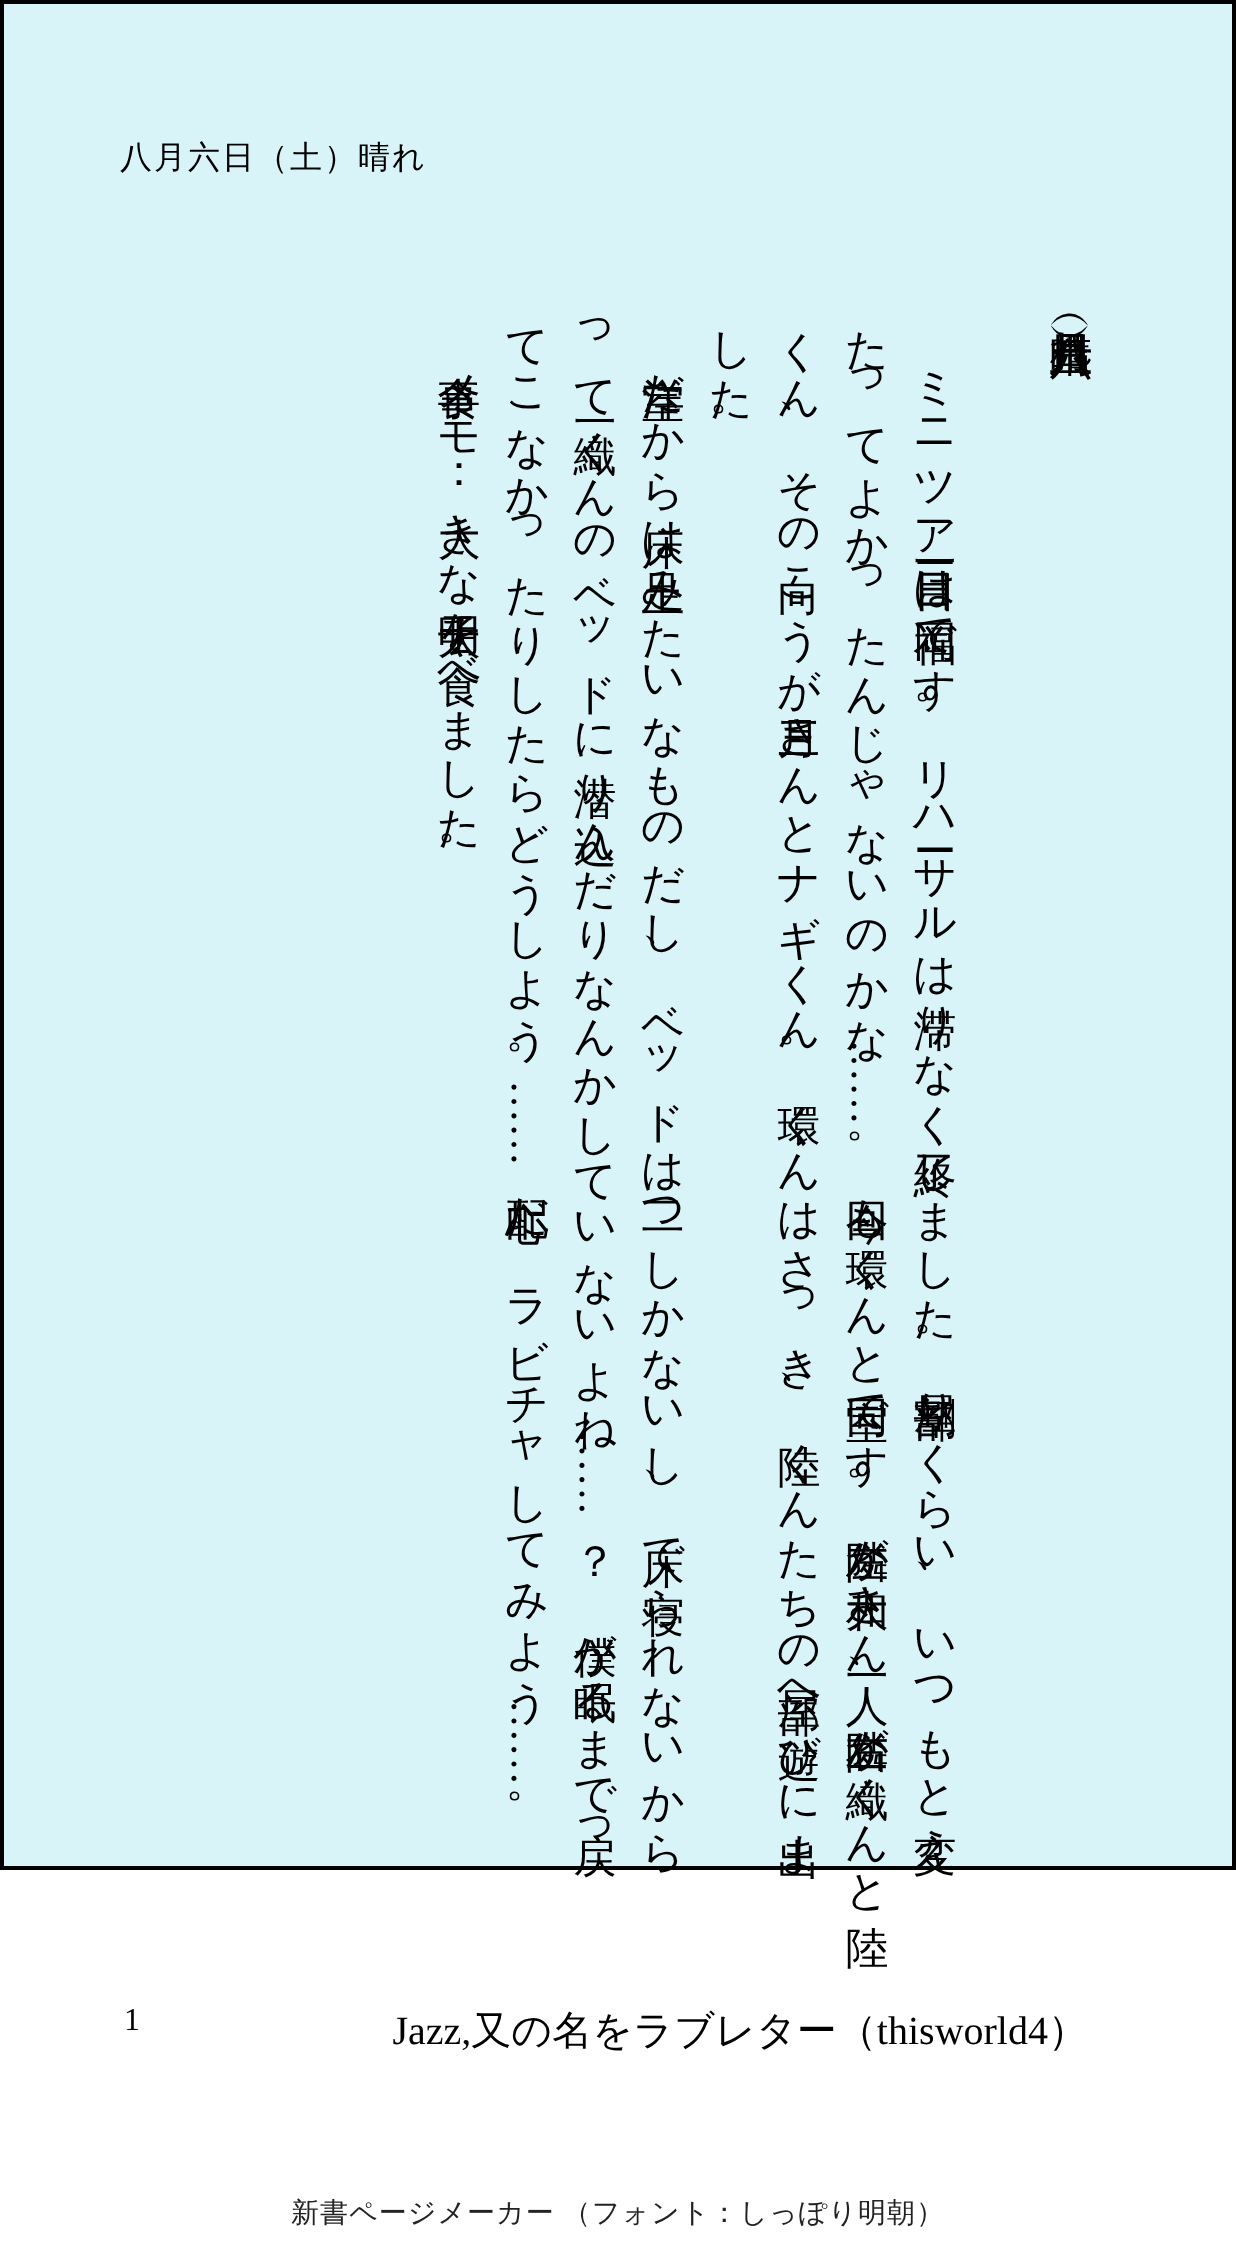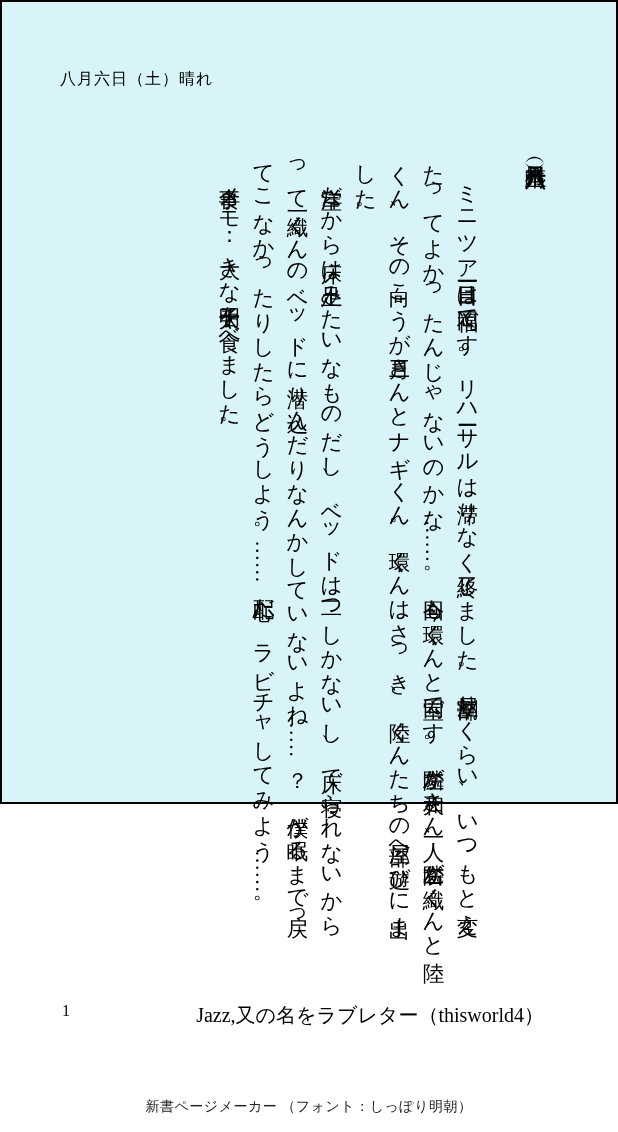--- a/index.html
+++ b/index.html
@@ -15,21 +15,21 @@
     color: #000000;
     overflow: hidden;
   }
 
   
   .page {
     position: absolute;
     left: 0;
     top: 0;
     width: 618px;
-    height: 804px;
+    height: 935px;
     box-sizing: border-box;
     background: #d9f4f8;
     border: 2px solid #000000;
   }
 
   
   .running-header {
     position: absolute;
     left: 58px;
     top: 67px;

